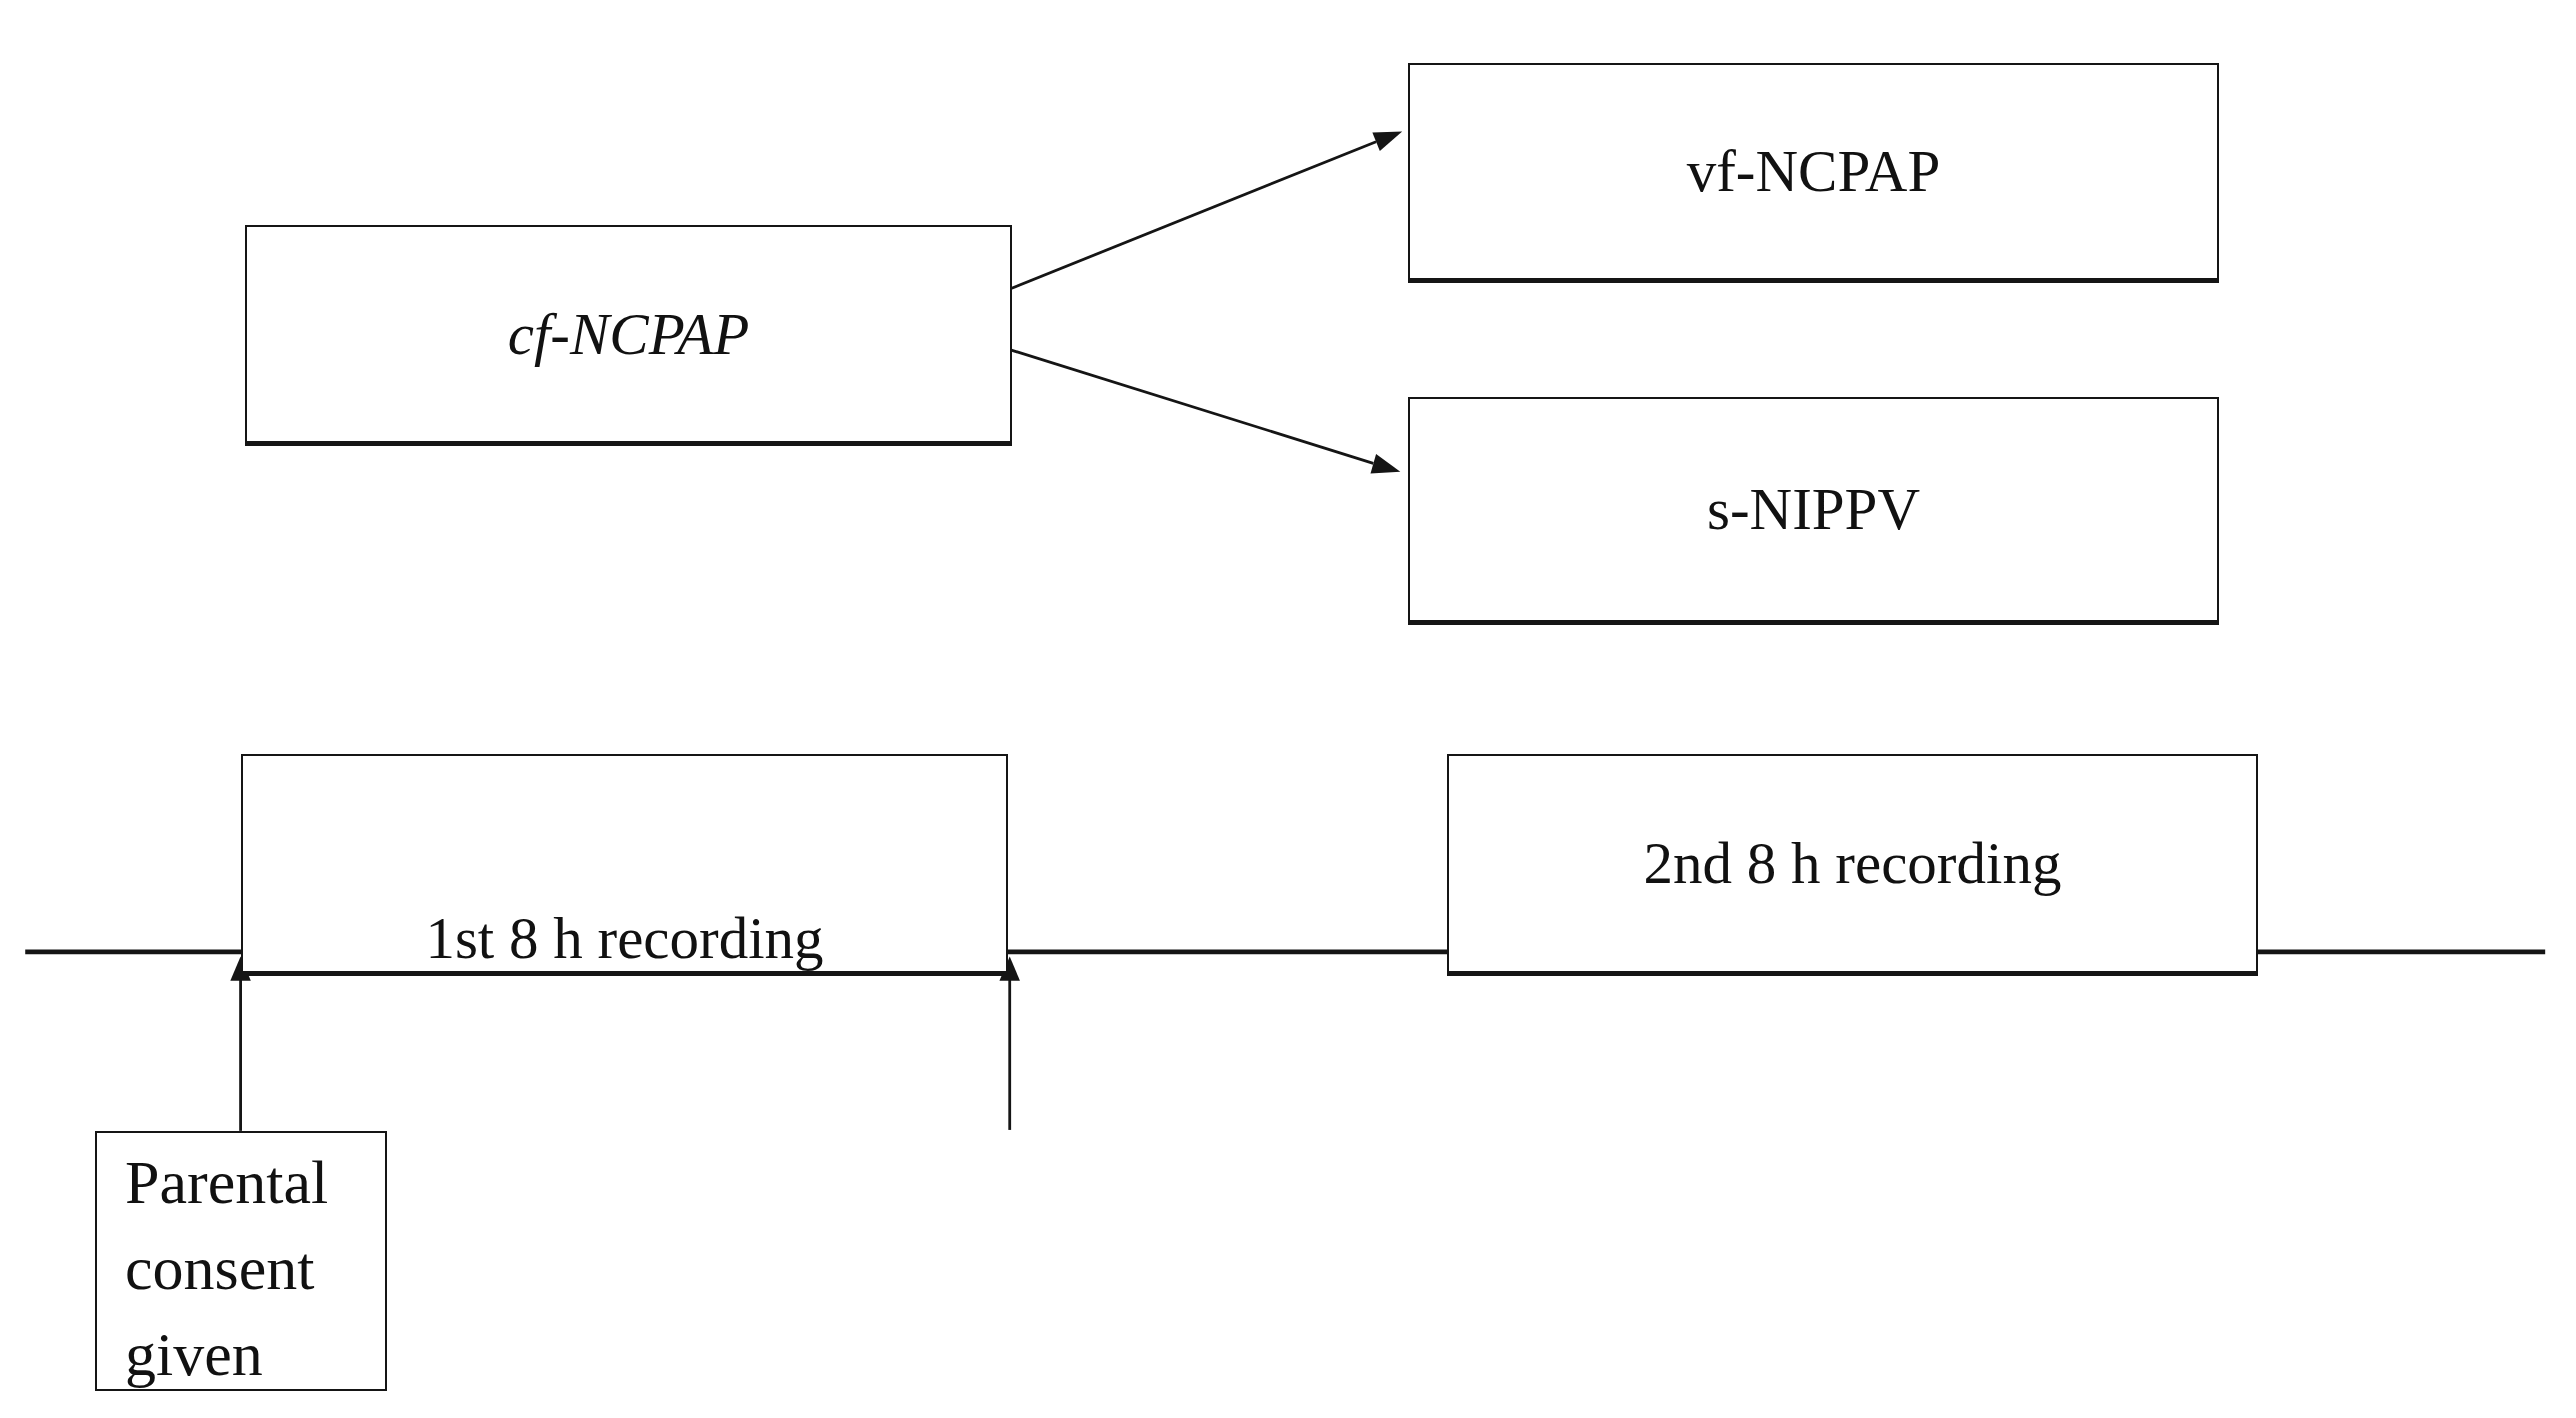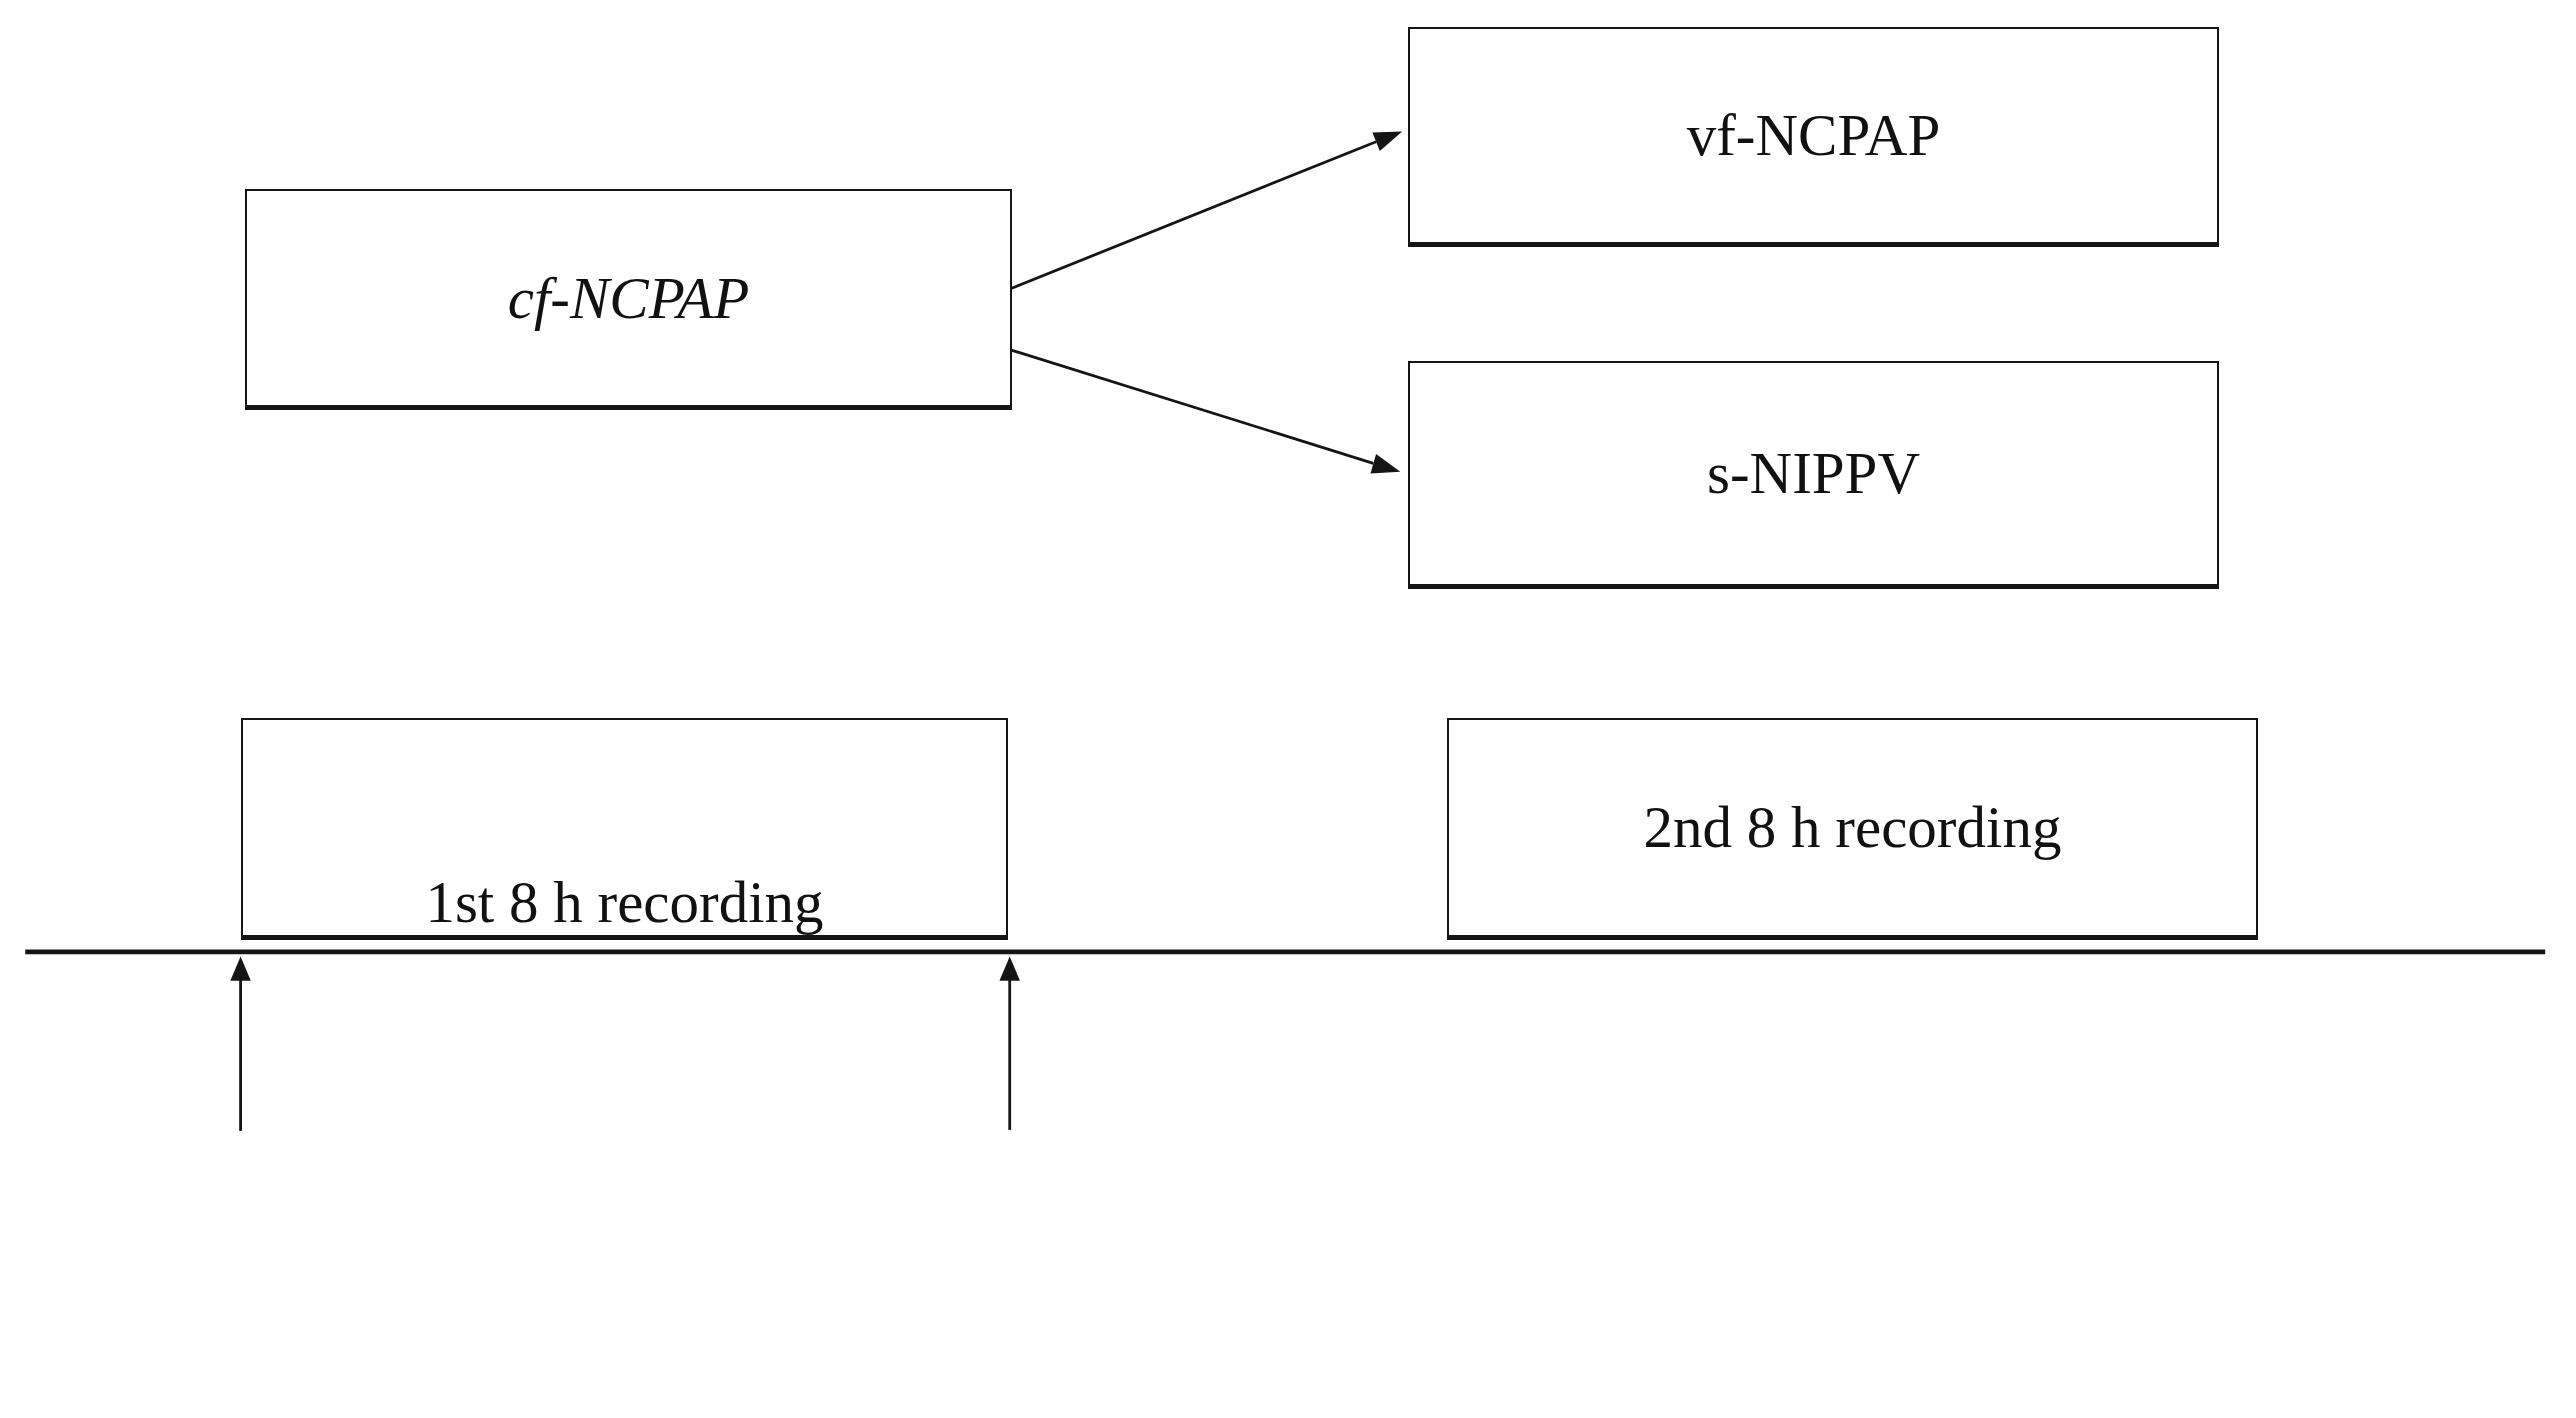--- a/index.html
+++ b/index.html
@@ -24,20 +24,21 @@
     display: flex;
     align-items: center;
     justify-content: center;
     text-align: center;
     font-size: 59px;
     line-height: 1.1;
     z-index: 2;
   }
   .node.heavy-bottom {
     border-bottom-width: 5.6px;
+    margin-top: 36px;
   }
   
   .cf-ncpap        { left: 245px;  top: 189px;  width: 767px; height: 221px; font-style: italic; }
   .vf-ncpap        { left: 1408px; top: 27px;   width: 811px; height: 220px; }
   .s-nippv         { left: 1408px; top: 361px;  width: 811px; height: 228px; }
   
   .first-recording { left: 241px;  top: 718px;  width: 767px; height: 222px; align-items: flex-end; }
   .second-recording{ left: 1447px; top: 718px;  width: 811px; height: 222px; }
   
   .parental-consent{
@@ -98,16 +99,23 @@
   </div>
 
   <div class="node heavy-bottom first-recording">
     <span>1st 8 h recording</span>
   </div>
 
   <div class="node heavy-bottom second-recording">
     <span>2nd 8 h recording</span>
   </div>
 
+  <div class="node parental-consent">
+    <span>
+      <span class="consent-line">Parental</span>
+      <span class="consent-line">consent</span>
+      <span class="consent-line">given</span>
+    </span>
+  </div>
 
 
 </div>
 
 
 </body></html>

